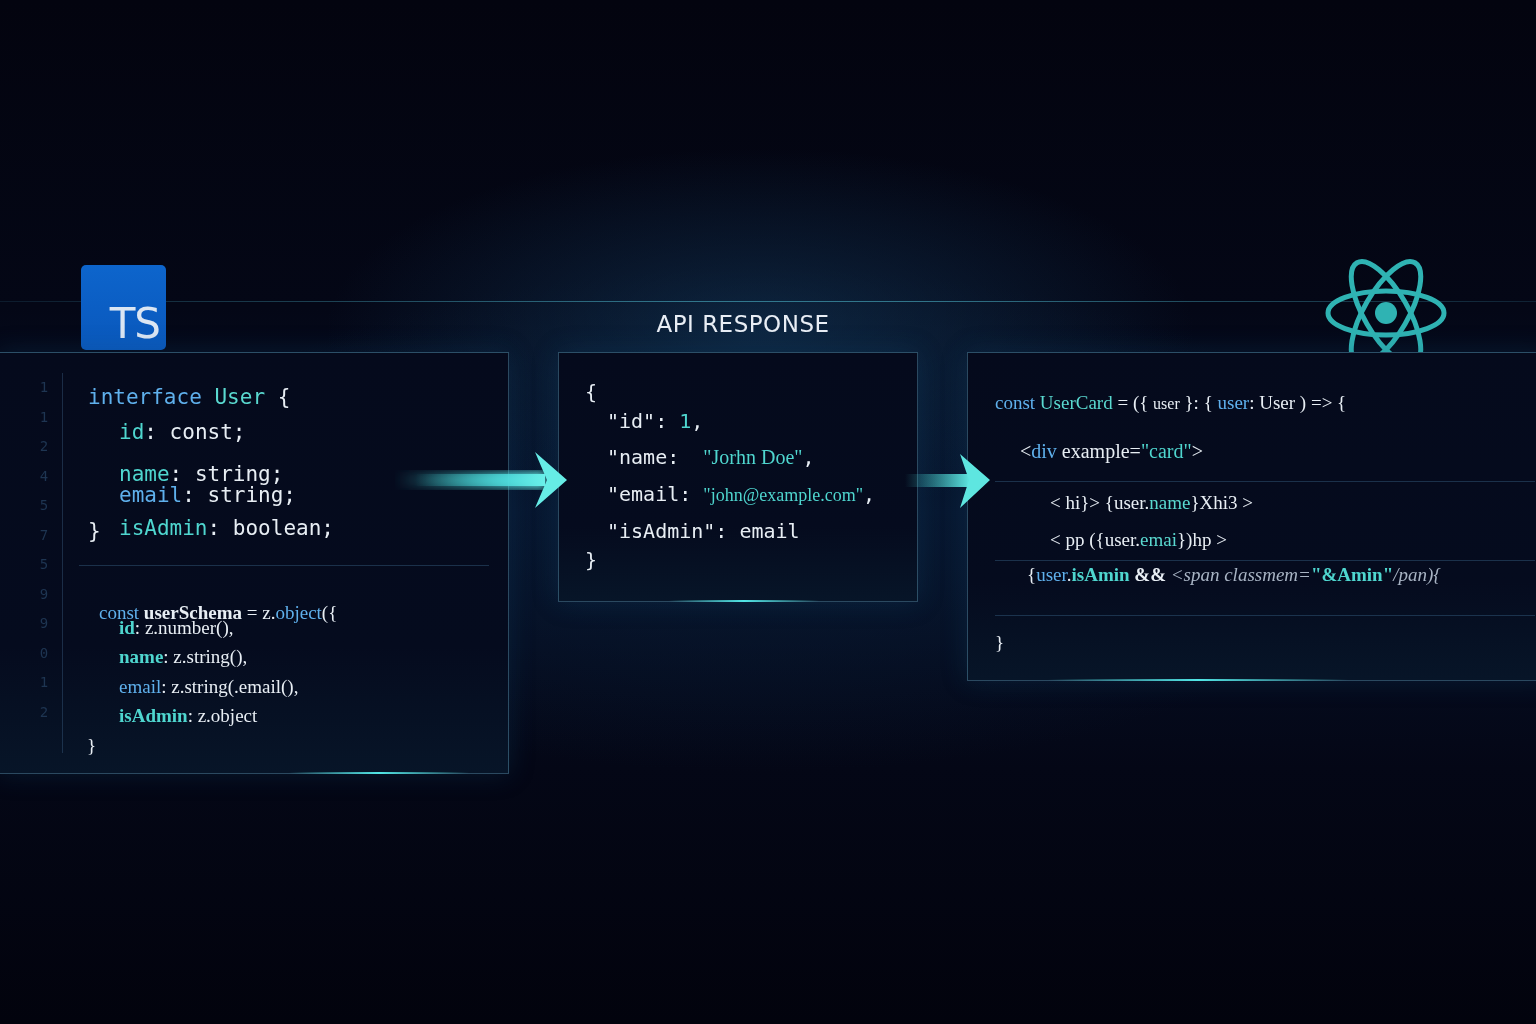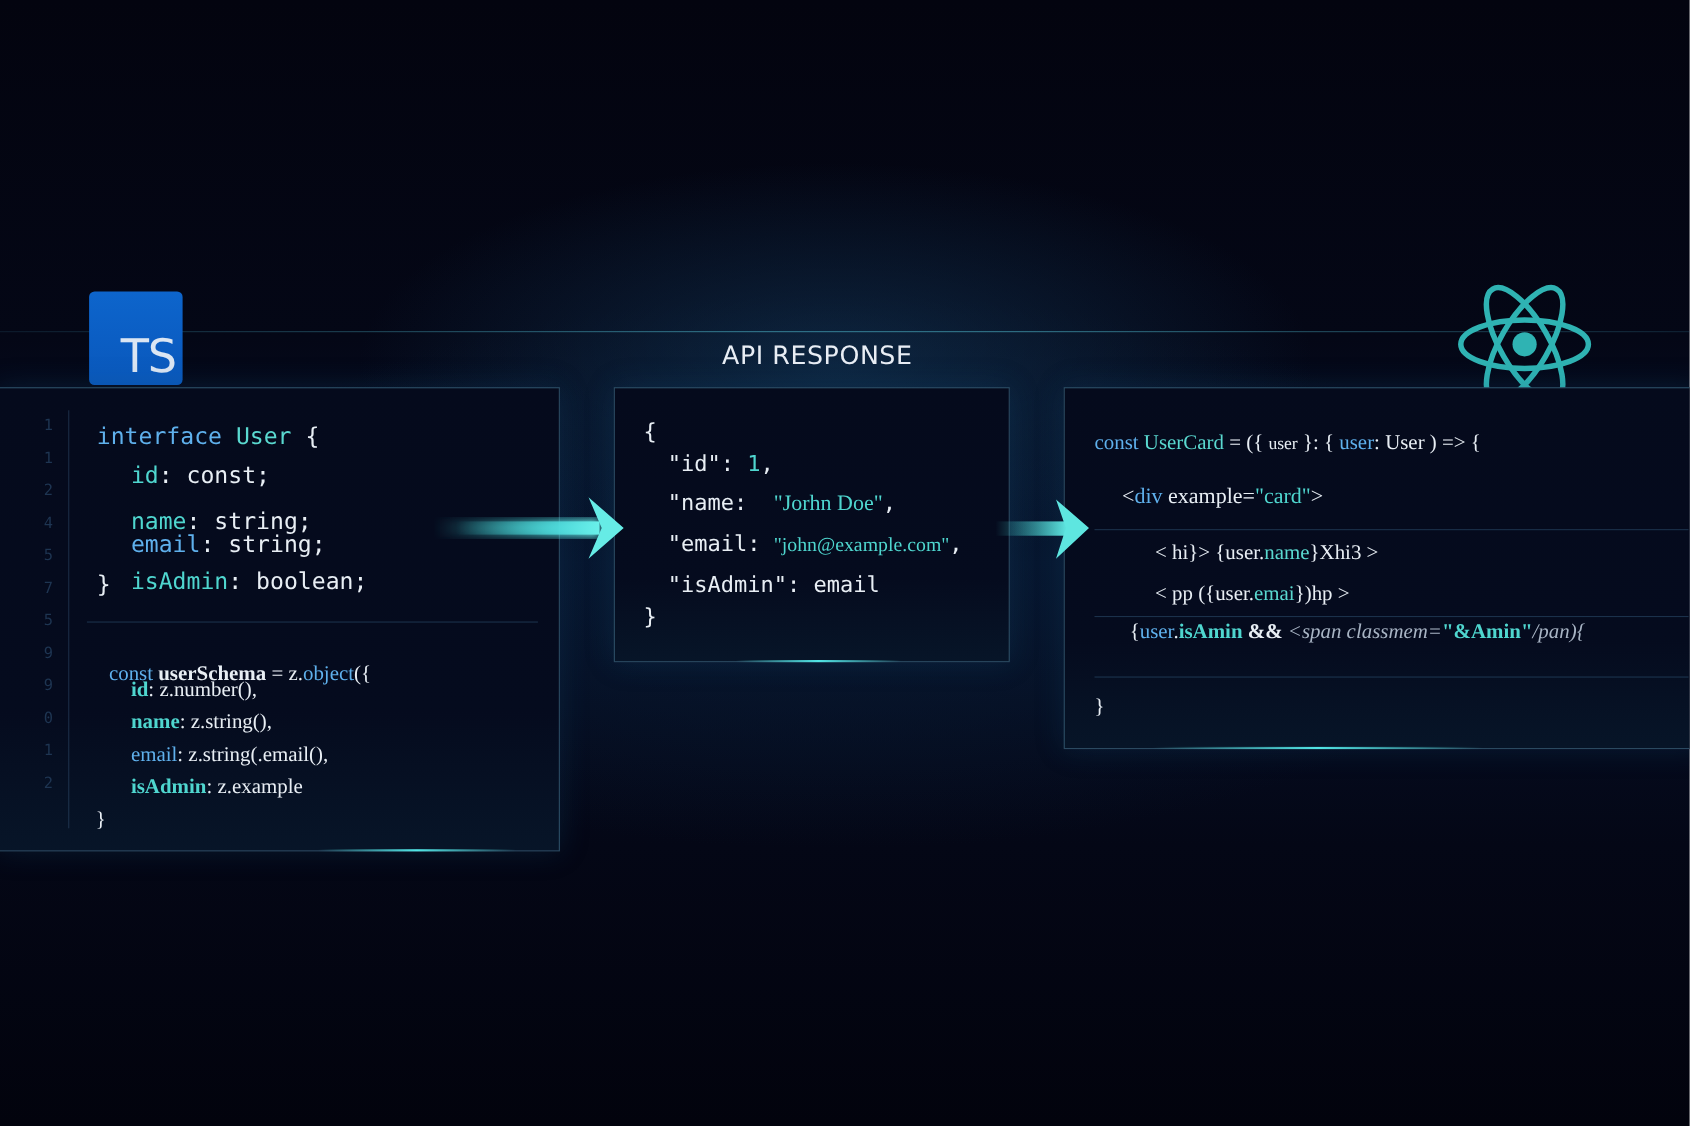--- a/index.html
+++ b/index.html
@@ -118,21 +118,21 @@
     <div class="line" style="left:120px;top:163px;"><span class="prop">isAdmin</span><span class="plain">: </span><span class="plain">boolean;</span></div>
   </div>
 
   <div class="sep" style="left:80px;top:212px;width:410px;"></div>
 
   <div class="code sans" style="left:0;top:0;font-size:19px;">
     <div class="line sans" style="left:100px;top:231px;margin-top:18px;"><span class="kw">const</span> <span class="plain bold">userSchema</span><span class="plain"> = </span><span class="plain">z.</span><span class="kw">object</span><span class="plain">({</span></div>
     <div class="line sans" style="left:120px;top:264px;"><span class="prop bold">id</span><span class="plain">: </span><span class="plain">z.number(),</span></div>
     <div class="line sans" style="left:120px;top:293px;"><span class="prop bold">name</span><span class="plain">: </span><span class="plain">z.string(),</span></div>
     <div class="line sans" style="left:120px;top:323px;"><span class="kw">email</span><span class="plain">: </span><span class="plain">z.string(.email(),</span></div>
-    <div class="line sans" style="left:120px;top:352px;"><span class="prop bold">isAdmin</span><span class="plain">: </span><span class="plain">z.example</span></div>
+    <div class="line sans" style="left:120px;top:352px;"><span class="prop bold">isAdmin</span><span class="plain">: </span><span class="plain">z.object</span></div>
     <div class="line sans" style="left:88px;top:382px;"><span class="plain">}</span></div>
   </div>
   <div class="glow-bottom" style="left:290px;width:180px;"></div>
 </div>
 
 <div class="panel" id="panel-api">
   <div class="code" style="left:0;top:0;font-size:20px;">
     <div class="line" style="left:26px;top:27px;"><span class="plain">{</span></div>
     <div class="line" style="left:48px;top:56px;"><span class="plain">"id": </span><span class="num">1</span><span class="plain">,</span></div>
     <div class="line" style="left:48px;top:92px;"><span class="plain">"name:  </span><span class="str sans">"Jorhn Doe"</span><span class="plain">,</span></div>

